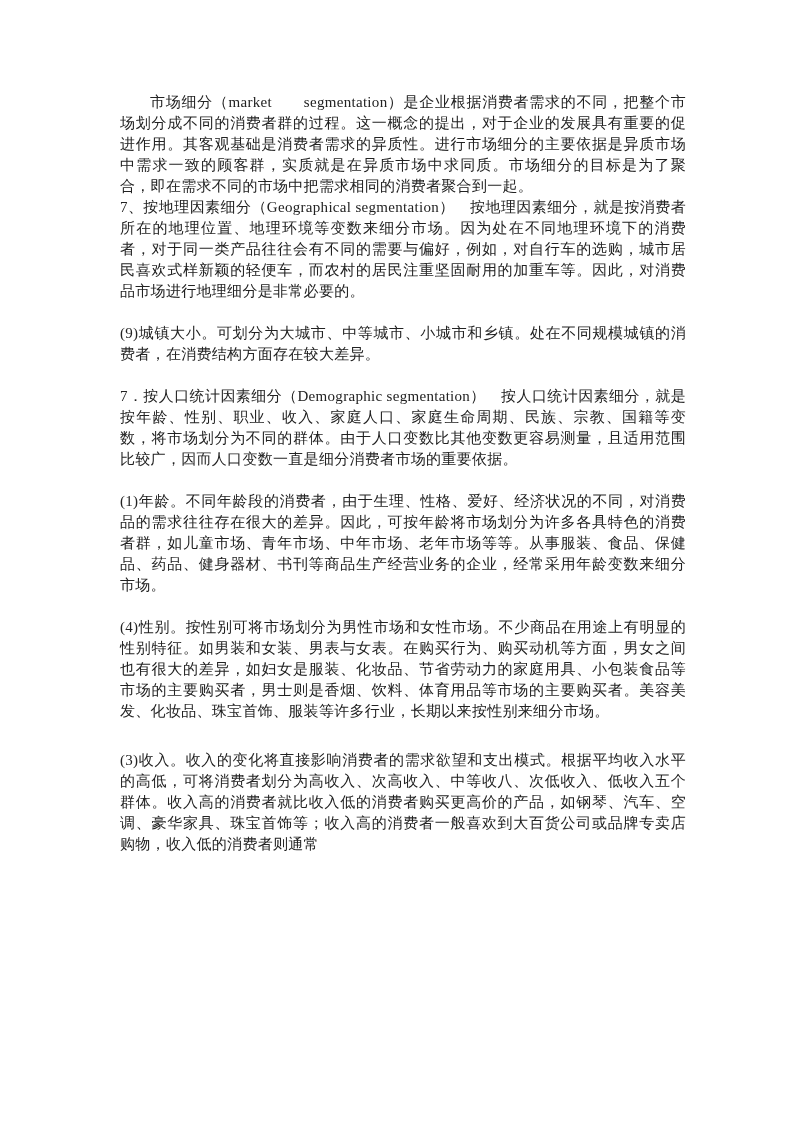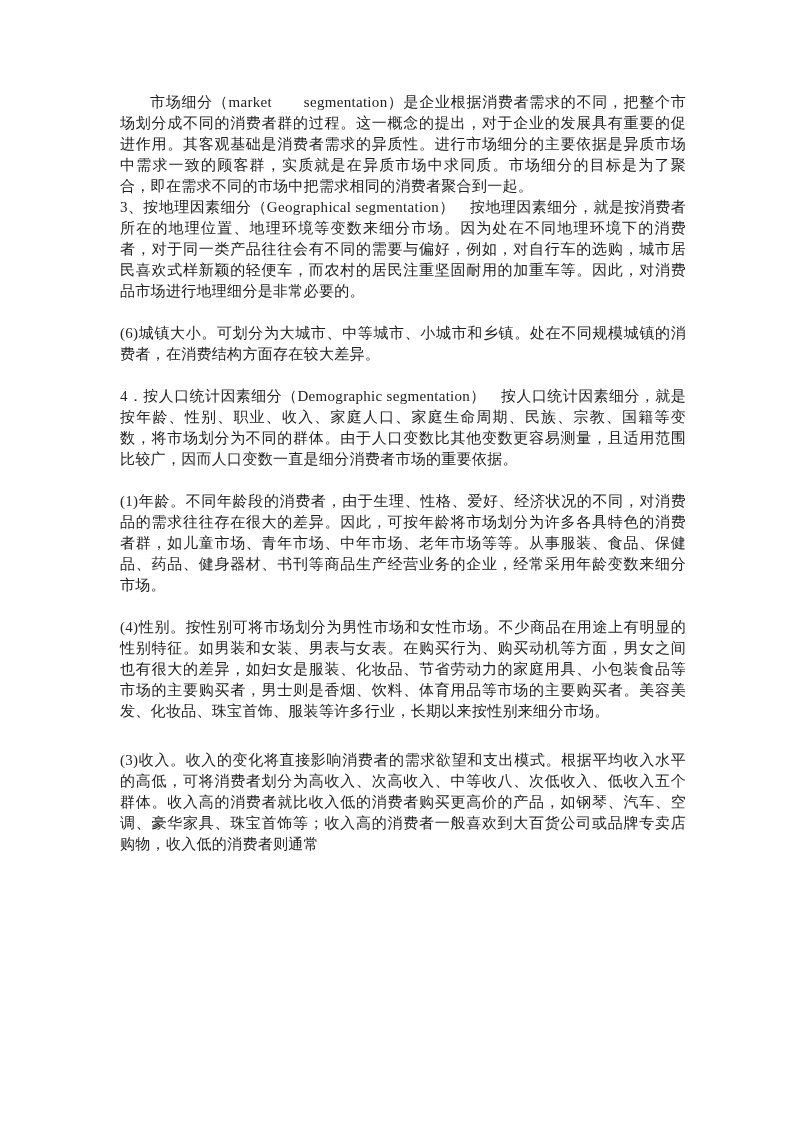--- a/index.html
+++ b/index.html
@@ -39,20 +39,20 @@
     margin-bottom: 0;
     margin-top: 28px;
   }
 </style>
 </head>
 <body>
 
 <div class="page">
   <div class="content">
     <p class="indent no-gap">市场细分（market　　segmentation）是企业根据消费者需求的不同，把整个市场划分成不同的消费者群的过程。这一概念的提出，对于企业的发展具有重要的促进作用。其客观基础是消费者需求的异质性。进行市场细分的主要依据是异质市场中需求一致的顾客群，实质就是在异质市场中求同质。市场细分的目标是为了聚合，即在需求不同的市场中把需求相同的消费者聚合到一起。</p>
-    <p>3、按地理因素细分（Geographical segmentation）　按地理因素细分，就是按消费者所在的地理位置、地理环境等变数来细分市场。因为处在不同地理环境下的消费者，对于同一类产品往往会有不同的需要与偏好，例如，对自行车的选购，城市居民喜欢式样新颖的轻便车，而农村的居民注重坚固耐用的加重车等。因此，对消费品市场进行地理细分是非常必要的。</p>
-    <p>(6)城镇大小。可划分为大城市、中等城市、小城市和乡镇。处在不同规模城镇的消费者，在消费结构方面存在较大差异。</p>
-    <p>4．按人口统计因素细分（Demographic segmentation）　按人口统计因素细分，就是按年龄、性别、职业、收入、家庭人口、家庭生命周期、民族、宗教、国籍等变数，将市场划分为不同的群体。由于人口变数比其他变数更容易测量，且适用范围比较广，因而人口变数一直是细分消费者市场的重要依据。</p>
+    <p>7、按地理因素细分（Geographical segmentation）　按地理因素细分，就是按消费者所在的地理位置、地理环境等变数来细分市场。因为处在不同地理环境下的消费者，对于同一类产品往往会有不同的需要与偏好，例如，对自行车的选购，城市居民喜欢式样新颖的轻便车，而农村的居民注重坚固耐用的加重车等。因此，对消费品市场进行地理细分是非常必要的。</p>
+    <p>(9)城镇大小。可划分为大城市、中等城市、小城市和乡镇。处在不同规模城镇的消费者，在消费结构方面存在较大差异。</p>
+    <p>7．按人口统计因素细分（Demographic segmentation）　按人口统计因素细分，就是按年龄、性别、职业、收入、家庭人口、家庭生命周期、民族、宗教、国籍等变数，将市场划分为不同的群体。由于人口变数比其他变数更容易测量，且适用范围比较广，因而人口变数一直是细分消费者市场的重要依据。</p>
     <p>(1)年龄。不同年龄段的消费者，由于生理、性格、爱好、经济状况的不同，对消费品的需求往往存在很大的差异。因此，可按年龄将市场划分为许多各具特色的消费者群，如儿童市场、青年市场、中年市场、老年市场等等。从事服装、食品、保健品、药品、健身器材、书刊等商品生产经营业务的企业，经常采用年龄变数来细分市场。</p>
     <p>(4)性别。按性别可将市场划分为男性市场和女性市场。不少商品在用途上有明显的性别特征。如男装和女装、男表与女表。在购买行为、购买动机等方面，男女之间也有很大的差异，如妇女是服装、化妆品、节省劳动力的家庭用具、小包装食品等市场的主要购买者，男士则是香烟、饮料、体育用品等市场的主要购买者。美容美发、化妆品、珠宝首饰、服装等许多行业，长期以来按性别来细分市场。</p>
     <p>(3)收入。收入的变化将直接影响消费者的需求欲望和支出模式。根据平均收入水平的高低，可将消费者划分为高收入、次高收入、中等收八、次低收入、低收入五个群体。收入高的消费者就比收入低的消费者购买更高价的产品，如钢琴、汽车、空调、豪华家具、珠宝首饰等；收入高的消费者一般喜欢到大百货公司或品牌专卖店购物，收入低的消费者则通常</p>
   </div>
 </div>
 
 </body></html>

